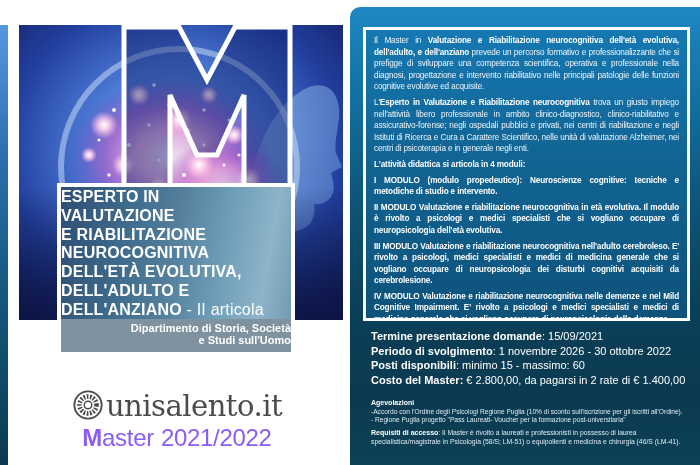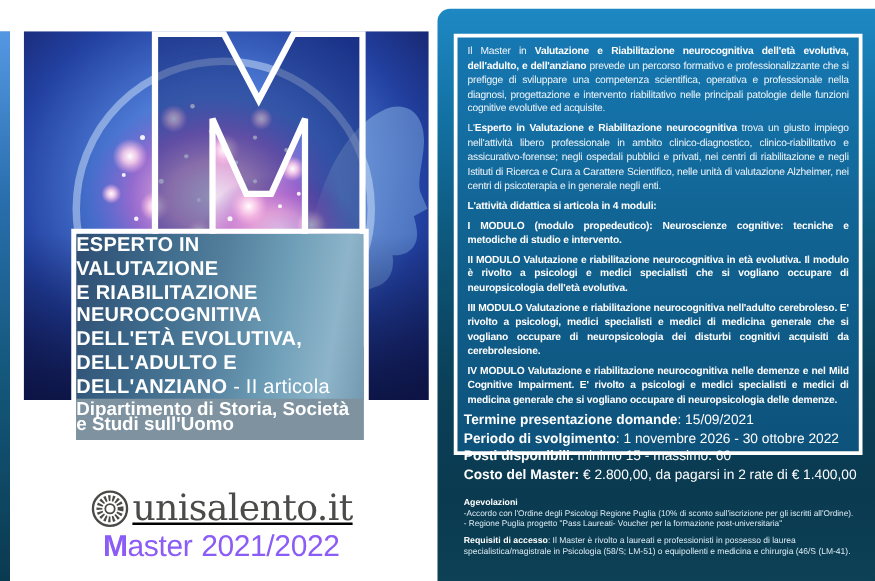--- a/index.html
+++ b/index.html
@@ -15,35 +15,35 @@
   .photo svg{display:block;}
 
   
   .title-box{position:absolute;left:57px;top:183px;width:238px;height:173px;
     border:4px solid #fff;box-sizing:border-box;z-index:3;
     background:linear-gradient(100deg,#2e4e72 0%,#3c688a 25%,#54809d 48%,#6f9fb8 68%,#8db4c9 85%,#6e95ab 100%);}
   .title-lines{padding-top:1px;text-align:left;color:#fff;font-weight:bold;
     font-size:16px;line-height:18.8px;letter-spacing:.2px;white-space:nowrap;}
   .lvl{font-weight:400;}
   .dept{position:absolute;left:0;right:0;bottom:0;height:30px;background:#7e929f;
-    text-align:left;color:#fff;font-weight:bold;font-size:15px;line-height:12px;padding-top:3px;}
+    text-align:right;color:#fff;font-weight:bold;font-size:11px;line-height:12px;padding-top:3px;}
 
   
   .logo{position:absolute;left:57px;top:389px;width:240px;text-align:center;z-index:2;}
-  .logo-row{display:flex;align-items:flex-end;justify-content:center;text-decoration:underline;}
+  .logo-row{display:flex;align-items:flex-start;justify-content:center;}
   .wordmark{font-family:"DejaVu Serif",serif;font-size:29px;color:#4b4b49;margin-left:2px;letter-spacing:-.5px;}
   .master-line{font-size:24px;color:#8b5cf6;margin-top:1px;letter-spacing:-.3px;}
   .master-m{font-weight:bold;}
   .master-year{margin-left:7px;}
 
   
   .panel{position:absolute;left:350px;top:7px;width:350px;height:458px;z-index:1;
     border-radius:10px 0 0 0;
     background:linear-gradient(180deg,#1e88c4 0%,#1270a2 20%,#0d5679 42%,#0a4059 65%,#0a3a50 85%,#0d4155 100%);}
-  .desc-box{position:absolute;left:13px;top:20px;width:327px;height:337px;
+  .desc-box{position:absolute;left:13px;top:20px;width:327px;height:294px;
     border:3px solid #fff;box-sizing:border-box;overflow:hidden;
     background:linear-gradient(180deg,#1678b2 0%,#116493 45%,#0d527b 100%);
     padding:5px 8px;color:#eef5fb;font-size:8.2px;line-height:11.6px;
     letter-spacing:-.15px;text-align:justify;}
   .desc-box p{margin:0 0 4px;}
   .desc-box b{color:#fff;}
   .mod{font-weight:bold;color:#fff;}
   .info{position:absolute;left:21px;top:322px;right:8px;color:#fff;
     font-size:11px;line-height:14.6px;}
   .agev{position:absolute;left:21px;top:392px;right:8px;color:#dcebf4;

